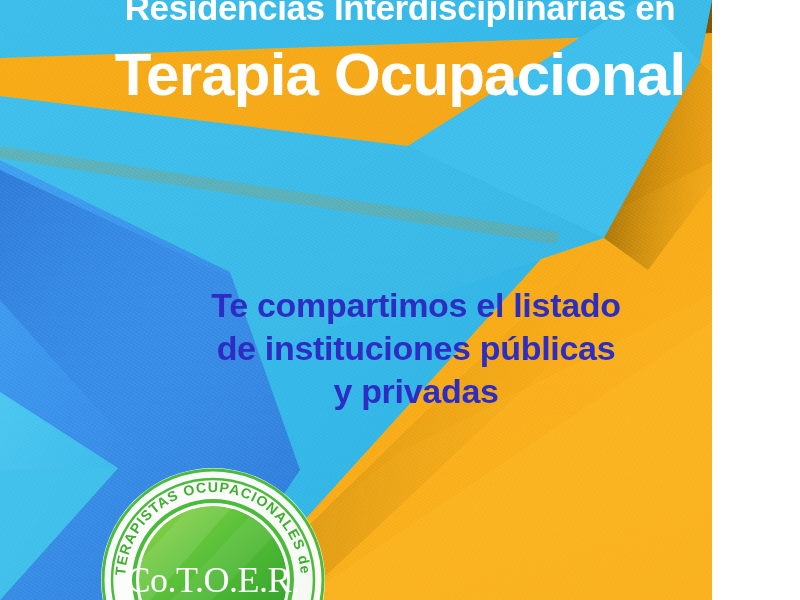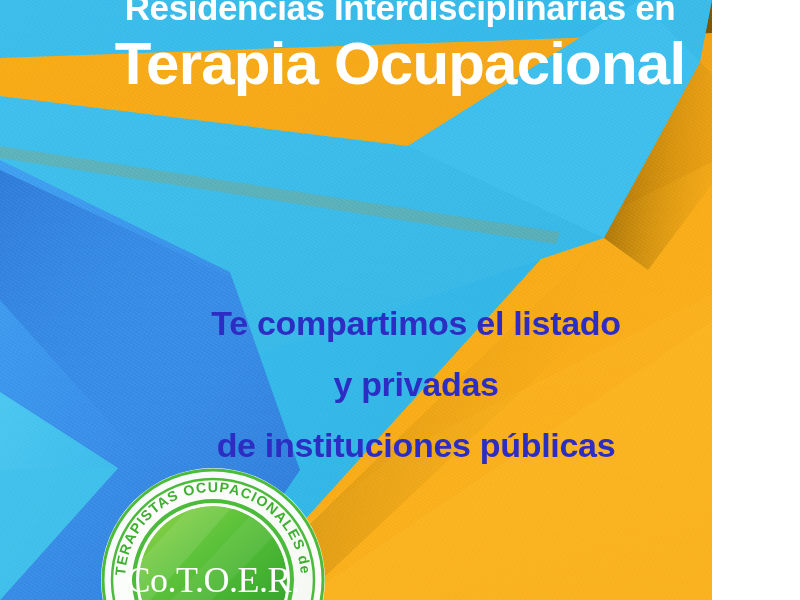--- a/index.html
+++ b/index.html
@@ -68,39 +68,39 @@
     white-space: nowrap;
   }
   .headline .l2 {
     display: block;
     color: #ffffff;
     font-size: 60px;
     font-weight: bold;
     letter-spacing: -0.8px;
     line-height: 66px;
     white-space: nowrap;
-    margin-top: 1px;
+    margin-top: 12px;
     text-align: center;
   }
 
   
   .body-copy {
     position: absolute;
     right: 26px;
     top: 284px;
     width: 540px;
     text-align: center;
     z-index: 6;
     color: #2d2dc4;
     font-weight: bold;
     font-size: 34px;
     line-height: 43px;
     letter-spacing: -0.3px;
   }
-  .body-copy div { white-space: nowrap; margin-top: 18px; }
+  .body-copy div { white-space: nowrap; }
 
   
   .badge {
     position: absolute;
     left: 99px;
     top: 466px;
     width: 228px;
     height: 228px;
     z-index: 7;
   }
@@ -205,22 +205,22 @@
 
   <div class="texture"></div>
 
   <div class="headline">
     <span class="l1">Residencias Interdisciplinarias en</span>
     <span class="l2">Terapia Ocupacional</span>
   </div>
 
   <div class="body-copy">
     <div>Te compartimos el listado</div>
+    <div>de instituciones públicas</div>
     <div>y privadas</div>
-    <div>de instituciones públicas</div>
   </div>
 
   <div class="badge">
     <svg viewBox="0 0 228 228" xmlns="http://www.w3.org/2000/svg">
       <defs>
         <linearGradient id="gInner" x1="0.1" y1="0" x2="0.9" y2="1">
           <stop offset="0" stop-color="#8cd246"></stop>
           <stop offset="0.35" stop-color="#5cc23a"></stop>
           <stop offset="0.7" stop-color="#3fae2f"></stop>
           <stop offset="1" stop-color="#2f9b2a"></stop>

